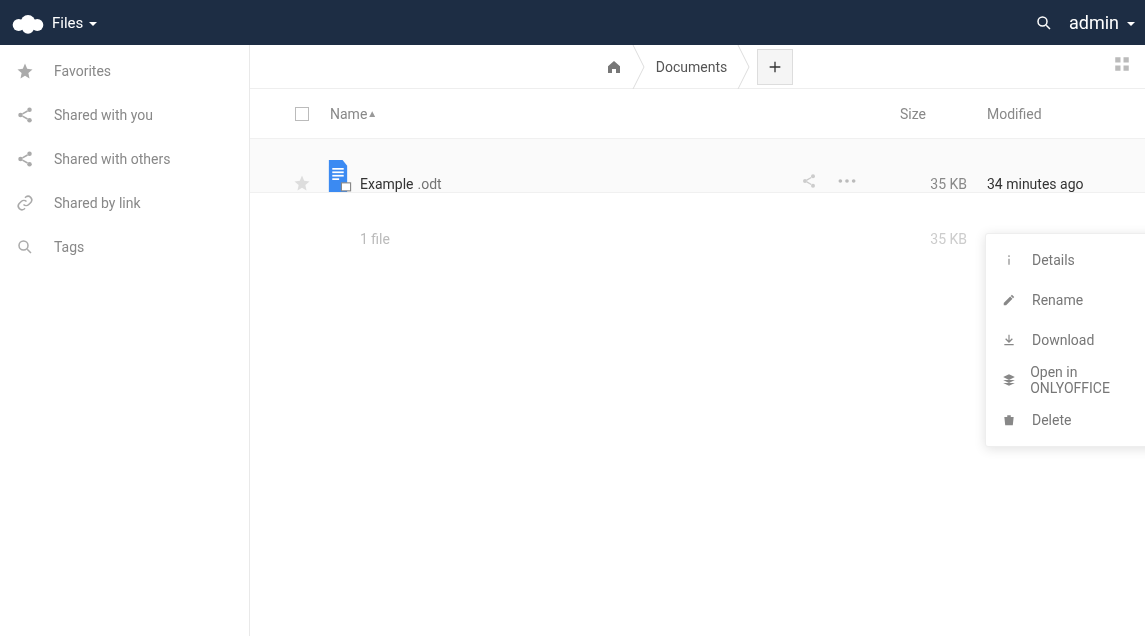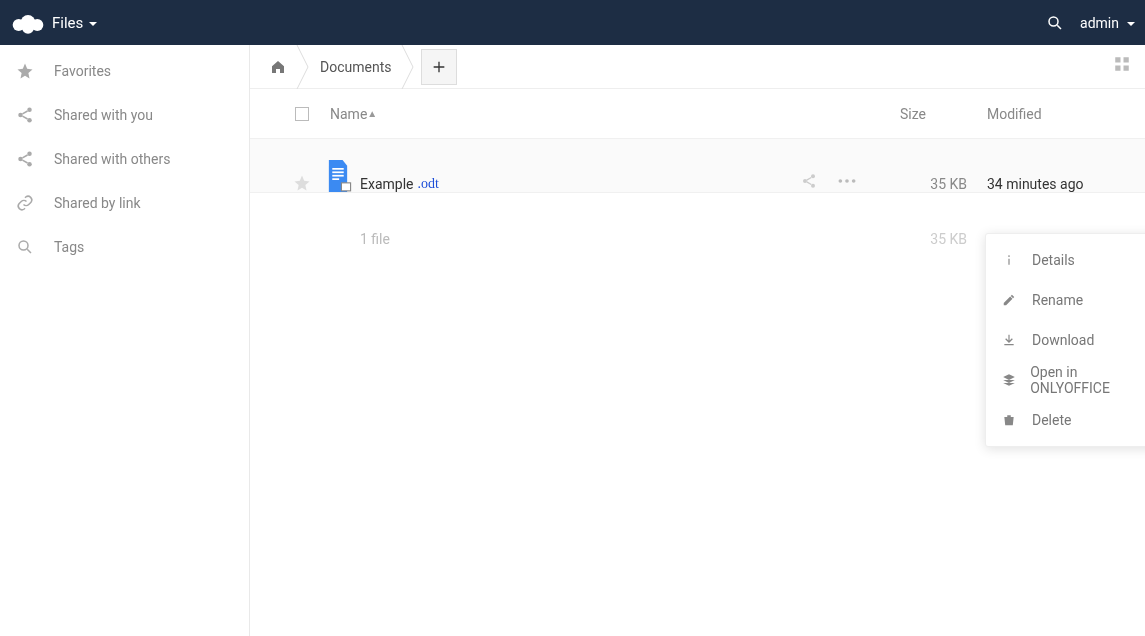--- a/index.html
+++ b/index.html
@@ -32,21 +32,21 @@
   }
   .caret-down {
     width: 0; height: 0;
     border-left: 4px solid transparent;
     border-right: 4px solid transparent;
     border-top: 4px solid #fff;
     margin-top: 2px;
   }
   .header-right { display: flex; align-items: center; gap: 16px; }
   .search-icon svg, .user-menu svg { display: block; }
-  .user-menu { display: flex; align-items: center; gap: 8px; cursor: pointer; color:#fff; font-size:14px;}
+  .user-menu { display: flex; align-items: center; gap: 8px; cursor: pointer; color:#fff; font-size:18px;}
 
   
   .body { display: flex; height: calc(636px - 45px); }
   .sidebar {
     width: 250px;
     border-right: 1px solid #e9e9e9;
     display: flex; flex-direction: column;
     padding-top: 4px;
   }
   .nav { flex: 1; }
@@ -64,20 +64,21 @@
   .nav-bottom { padding-bottom: 6px; }
 
   
   .main { flex: 1; position: relative; }
   .crumbbar {
     display: flex; align-items: center;
     height: 44px;
     border-bottom: 1px solid #eee;
     padding: 0 16px 0 10px;
     position: relative;
+    justify-content: center;
   }
   .crumb {
     display:flex; align-items:center; gap:0;
   }
   .crumb-item {
     display:flex; align-items:center;
     padding: 0 10px; height: 44px;
     cursor:pointer; color:#555;
   }
   .crumb-sep svg { display:block; }
@@ -110,21 +111,21 @@
   .file-row {
     display:flex; align-items:flex-end;
     height:54px; padding:0 18px 0 30px;
     border-bottom:1px solid #f0f0f0;
     background:#fafafa;
     position:relative;
   }
   .row-star { width:44px; display:flex; justify-content:center; color:#ccc; cursor:pointer;}
   .row-icon { width:36px; display:flex; }
   .row-name { flex:1; color:#333; display:flex;align-items:center;gap:4px;}
-  .row-name .ext { color:#1d4ed8;font-family:Liberation Serif, serif; }
+  .row-name .ext { color:#737373; }
   .row-actions { display:flex; align-items:center; gap:20px; color:#bbb; padding-right:10px;}
   .row-size { width:120px; text-align:right; padding-right:20px; color:#888;}
   .row-mod { width:140px; text-align:left; color:#333;}
 
   .summary-row {
     display:flex; align-items:flex-end;
     height:54px; padding:0 18px 0 30px;
     color:#bbb;
   }
   .summary-row .row-star{visibility:hidden;}

